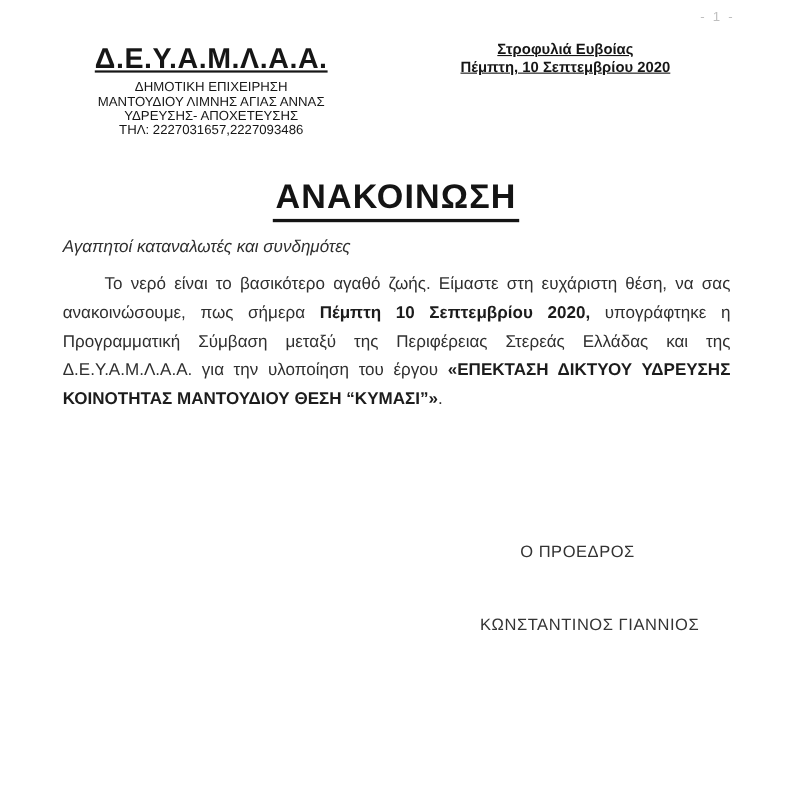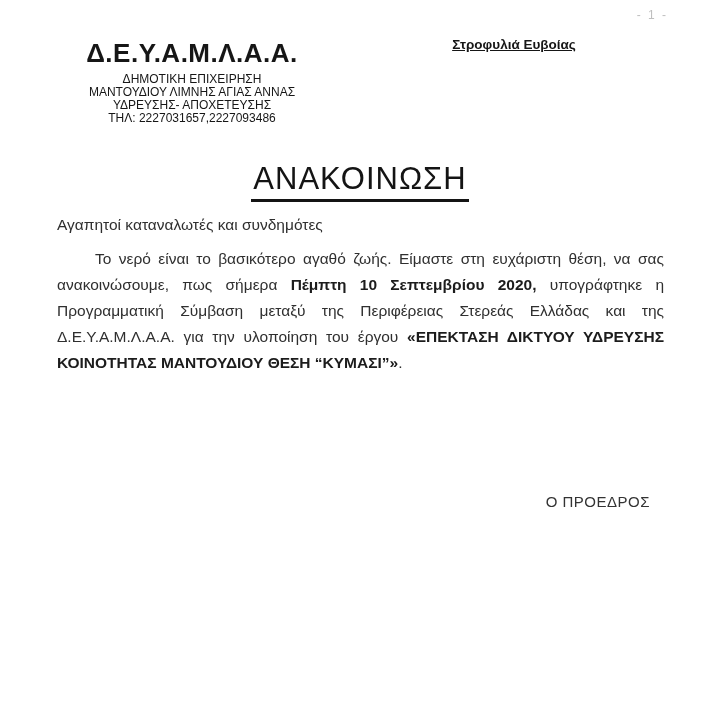--- a/index.html
+++ b/index.html
@@ -28,20 +28,21 @@
     width: 284px;
     text-align: center;
     color: #161616;
   }
   .company-name {
     font-size: 26px;
     font-weight: bold;
     letter-spacing: 0.5px;
     margin-bottom: 4px;
     white-space: nowrap;
+    text-decoration: underline;
   }
   .letterhead-line {
     font-size: 12px;
     font-weight: normal;
     line-height: 13px;
     white-space: nowrap;
   }
   .dateline {
     position: absolute;
     left: 396px; top: 37px;
@@ -55,50 +56,51 @@
   }
   .doc-title-wrap {
     position: absolute;
     left: 0; top: 161px;
     width: 720px;
     text-align: center;
   }
   .doc-title {
     display: inline-block;
     font-size: 31px;
-    font-weight: normal;
+    font-weight: bold;
     letter-spacing: 1px;
     color: #141414;
     border-bottom: 3px solid #141414;
     padding: 0 2px 2px 2px;
   }
   .greeting {
     position: absolute;
     left: 57px; top: 216px;
+    font-style: italic;
     font-size: 15.5px;
     color: #2f2f2f;
   }
   .body-text {
     position: absolute;
     left: 57px; top: 246px;
     width: 607px;
   }
   .body-text p {
     font-size: 15.5px;
     line-height: 26px;
     text-align: justify;
     text-indent: 38px;
     color: #2f2f2f;
   }
   .body-text .bold { font-weight: bold; color: #1c1c1c; }
   .signature-role {
     position: absolute;
     left: 400px; top: 493px;
     width: 250px;
-    text-align: right;
+    text-align: center;
     font-size: 15px;
     color: #333333;
     letter-spacing: 0.5px;
   }
   .signature-name {
     position: absolute;
     left: 411px; top: 560px;
     width: 250px;
     text-align: center;
     font-size: 15px;
@@ -116,28 +118,30 @@
   <div class="letterhead">
     <div class="company-name">Δ.Ε.Υ.Α.Μ.Λ.Α.Α.</div>
     <div class="letterhead-line">ΔΗΜΟΤΙΚΗ ΕΠΙΧΕΙΡΗΣΗ</div>
     <div class="letterhead-line">ΜΑΝΤΟΥΔΙΟΥ ΛΙΜΝΗΣ ΑΓΙΑΣ ΑΝΝΑΣ</div>
     <div class="letterhead-line">ΥΔΡΕΥΣΗΣ- ΑΠΟΧΕΤΕΥΣΗΣ</div>
     <div class="letterhead-line">ΤΗΛ: 2227031657,2227093486</div>
   </div>
 
   <div class="dateline">
     <div>Στροφυλιά Ευβοίας</div>
+    <div>Πέμπτη, 10 Σεπτεμβρίου 2020</div>
   </div>
 
   <div class="doc-title-wrap">
     <span class="doc-title">ΑΝΑΚΟΙΝΩΣΗ</span>
   </div>
 
   <div class="greeting">Αγαπητοί καταναλωτές και συνδημότες</div>
 
   <div class="body-text">
     <p><span>Το νερό είναι το βασικότερο αγαθό ζωής. Είμαστε στη ευχάριστη θέση, να σας ανακοινώσουμε, πως σήμερα </span><span class="bold">Πέμπτη 10 Σεπτεμβρίου 2020,</span><span> υπογράφτηκε η Προγραμματική Σύμβαση μεταξύ της Περιφέρειας Στερεάς Ελλάδας και της Δ.Ε.Υ.Α.Μ.Λ.Α.Α. για την υλοποίηση του έργου </span><span class="bold">«ΕΠΕΚΤΑΣΗ ΔΙΚΤΥΟΥ ΥΔΡΕΥΣΗΣ ΚΟΙΝΟΤΗΤΑΣ ΜΑΝΤΟΥΔΙΟΥ ΘΕΣΗ “ΚΥΜΑΣΙ”»</span><span>.</span></p>
   </div>
 
   <div class="signature-role">Ο ΠΡΟΕΔΡΟΣ</div>
 
+  <div class="signature-name">ΚΩΝΣΤΑΝΤΙΝΟΣ ΓΙΑΝΝΙΟΣ</div>
 
 </div>
 
 </body></html>

